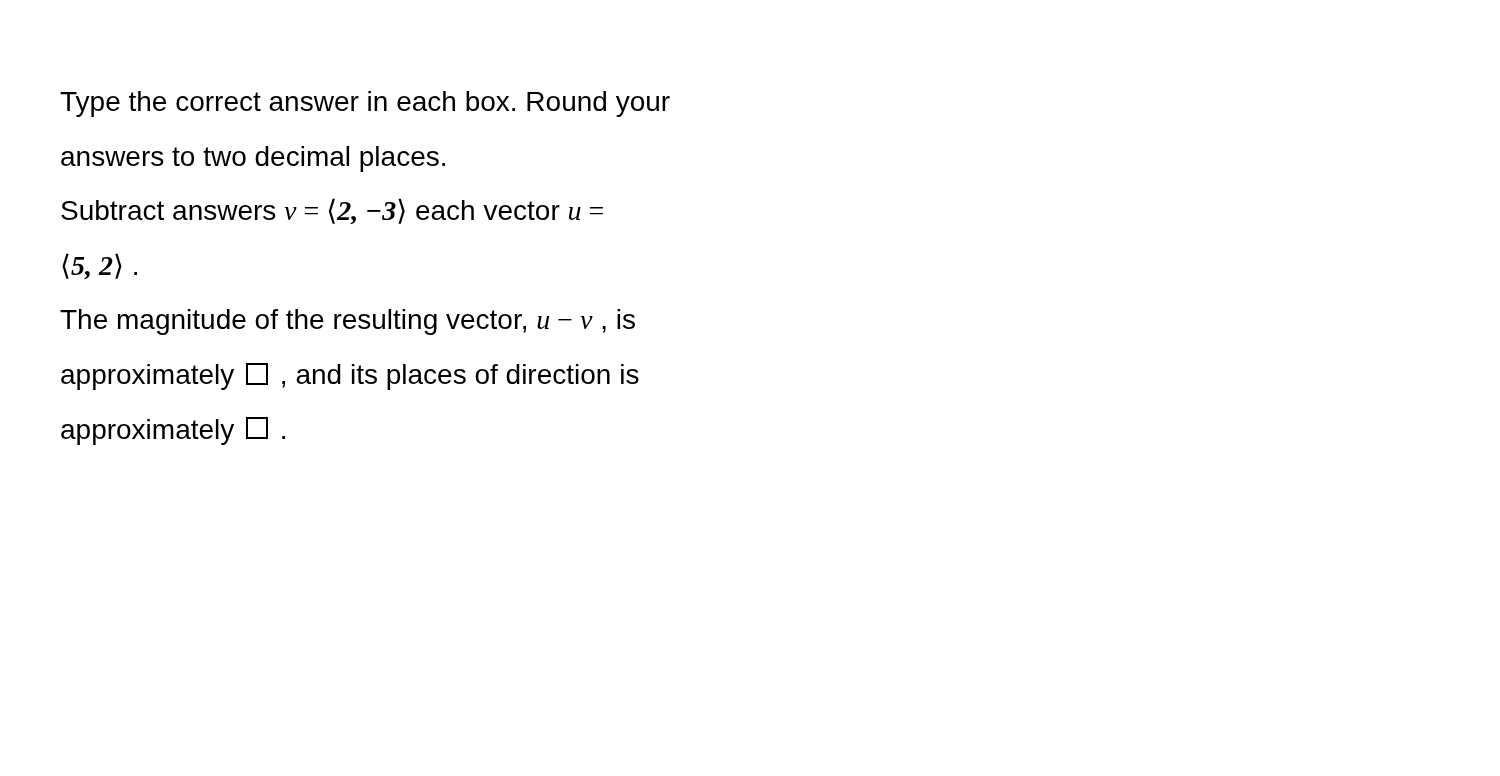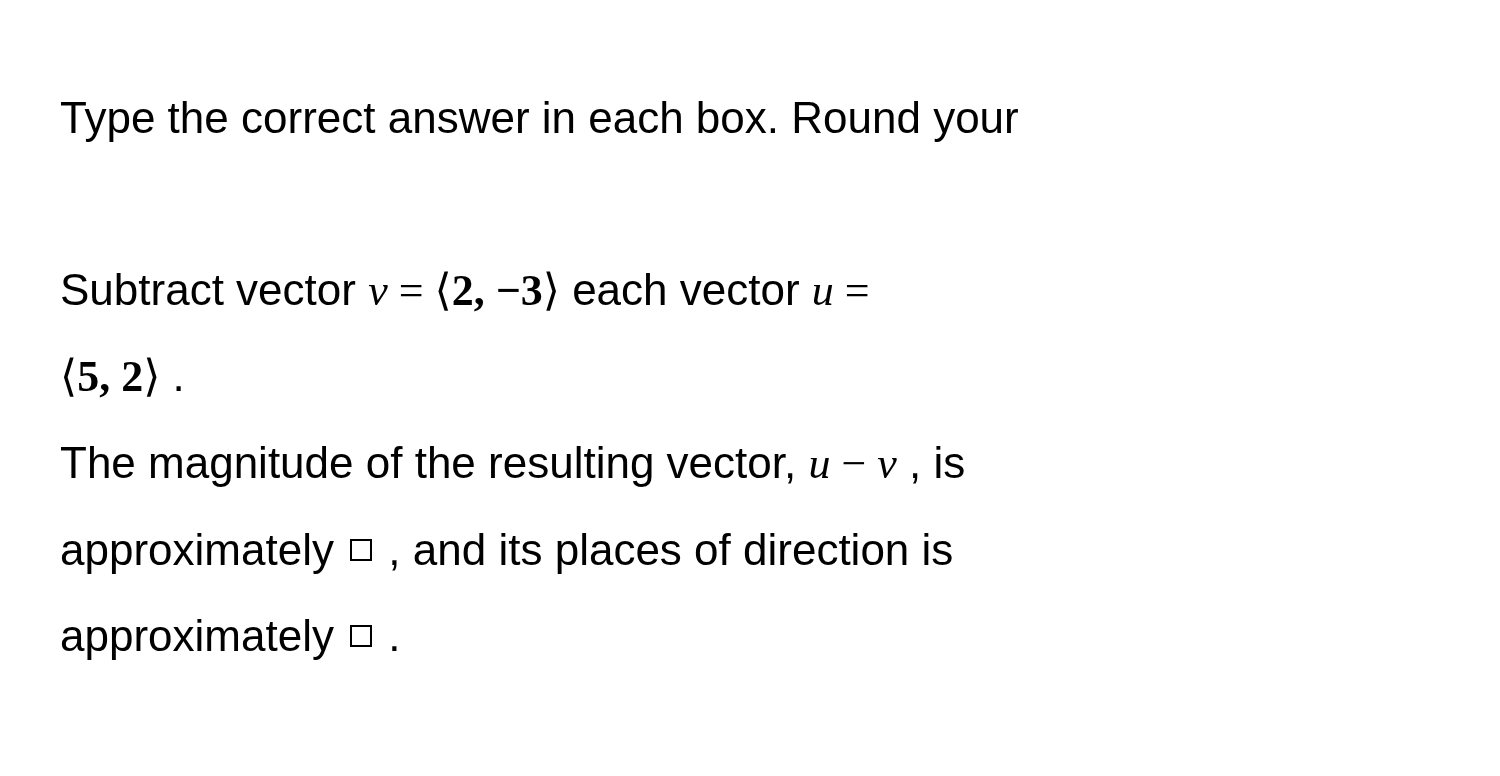--- a/index.html
+++ b/index.html
@@ -9,49 +9,50 @@
   }
   body {
     width: 1500px;
     height: 776px;
     background: #ffffff;
     font-family: Arial, Helvetica, sans-serif;
     color: #000000;
     padding: 75px 60px;
   }
   .content {
-    font-size: 44px;
+    font-size: 28px;
     line-height: 1.95;
     max-width: 1380px;
   }
   .math {
     font-family: "Times New Roman", Times, serif;
     font-style: italic;
   }
   .math-bold {
     font-family: "Times New Roman", Times, serif;
     font-weight: bold;
+    font-style: italic;
   }
   .math-sym {
     font-family: "Times New Roman", Times, serif;
     font-style: normal;
   }
   .blank {
     display: inline-block;
     width: 22px;
     height: 22px;
     border: 2px solid #000000;
     vertical-align: middle;
     margin: 0 4px 6px 4px;
   }
 </style>
 </head>
 <body>
 
 <div class="content">
   <span>Type the correct answer in each box. Round your</span><br>
-  <br>
-  <span>Subtract vector </span><span class="math">v</span><span class="math-sym"> = </span><span class="math-sym">⟨</span><span class="math-bold">2, −3</span><span class="math-sym">⟩</span><span>  each vector </span><span class="math">u</span><span class="math-sym"> =</span><br>
+  <span>answers to two decimal places.</span><br>
+  <span>Subtract answers </span><span class="math">v</span><span class="math-sym"> = </span><span class="math-sym">⟨</span><span class="math-bold">2, −3</span><span class="math-sym">⟩</span><span>  each vector </span><span class="math">u</span><span class="math-sym"> =</span><br>
   <span class="math-sym">⟨</span><span class="math-bold">5, 2</span><span class="math-sym">⟩</span><span> .</span><br>
   <span>The magnitude of the resulting vector, </span><span class="math">u</span><span class="math-sym"> − </span><span class="math">v</span><span> , is</span><br>
   <span>approximately </span><span class="blank"></span><span> , and its places of direction is</span><br>
   <span>approximately </span><span class="blank"></span><span> .</span>
 </div>
 
 </body></html>

